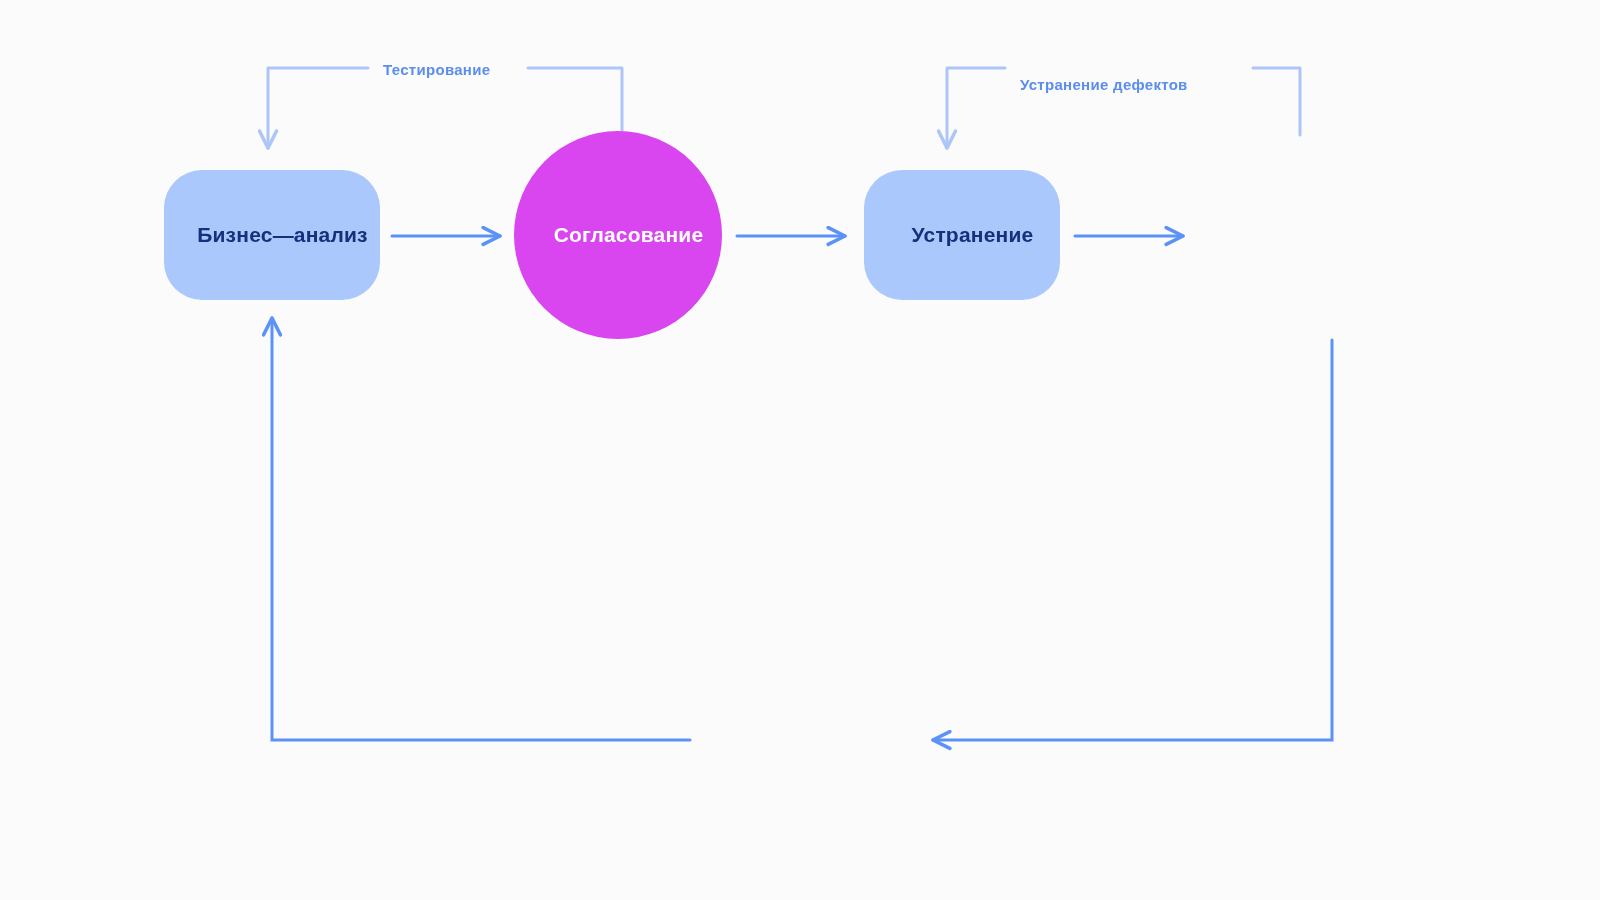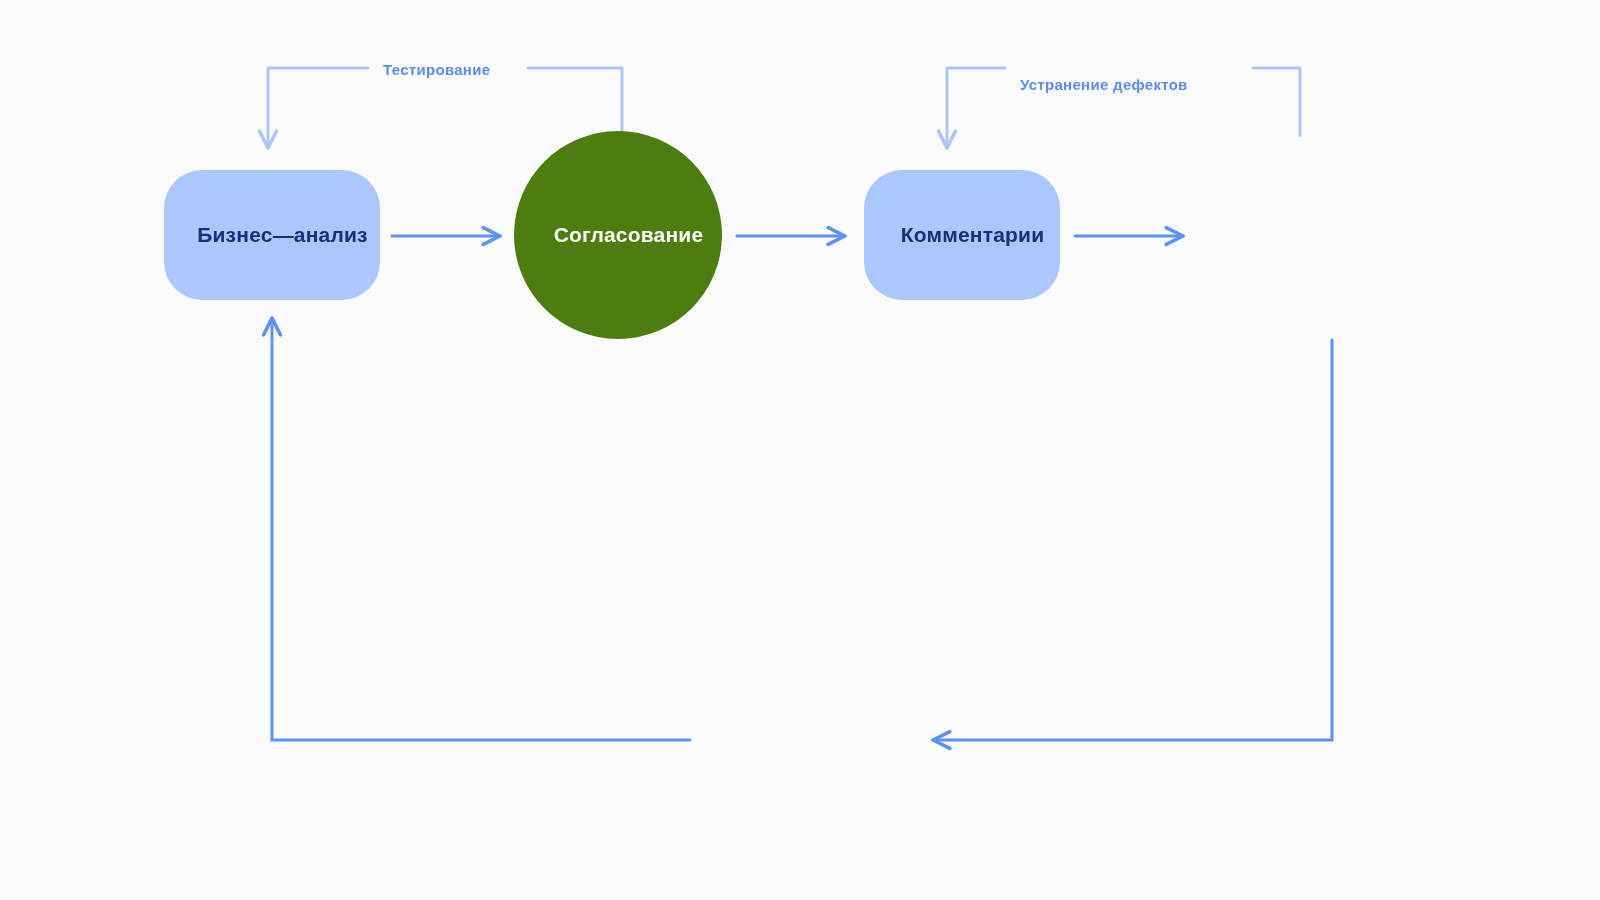--- a/index.html
+++ b/index.html
@@ -49,21 +49,21 @@
     border-radius: 38px;
     background: #aac8fb;
   }
   .node.box .node-label {
     color: #16307c;
     font-size: 21px;
   }
 
   .node.circle {
     border-radius: 50%;
-    background: #4d7c0f;
+    background: #d946ef;
   }
   .node.circle .node-label {
     color: #ffffff;
     font-size: 21px;
   }
 
   
   #node-business   { left: 164px;  top: 170px; width: 216px; height: 130px; }
   #node-approval   { left: 514px;  top: 131px; width: 208px; height: 208px; }
   #node-develop    { left: 864px;  top: 170px; width: 196px; height: 130px; }
@@ -117,21 +117,21 @@
 
   <div class="node box" id="node-business">
     <span class="node-label">Бизнес—анализ</span>
   </div>
 
   <div class="node circle" id="node-approval">
     <span class="node-label">Согласование</span>
   </div>
 
   <div class="node box" id="node-develop">
-    <span class="node-label">Комментарии</span>
+    <span class="node-label">Устранение</span>
   </div>
 
 
 
   <div class="loop-label" id="label-comments">Тестирование</div>
 
   <div class="loop-label" id="label-defects">Устранение дефектов</div>
 
 </div>
 

